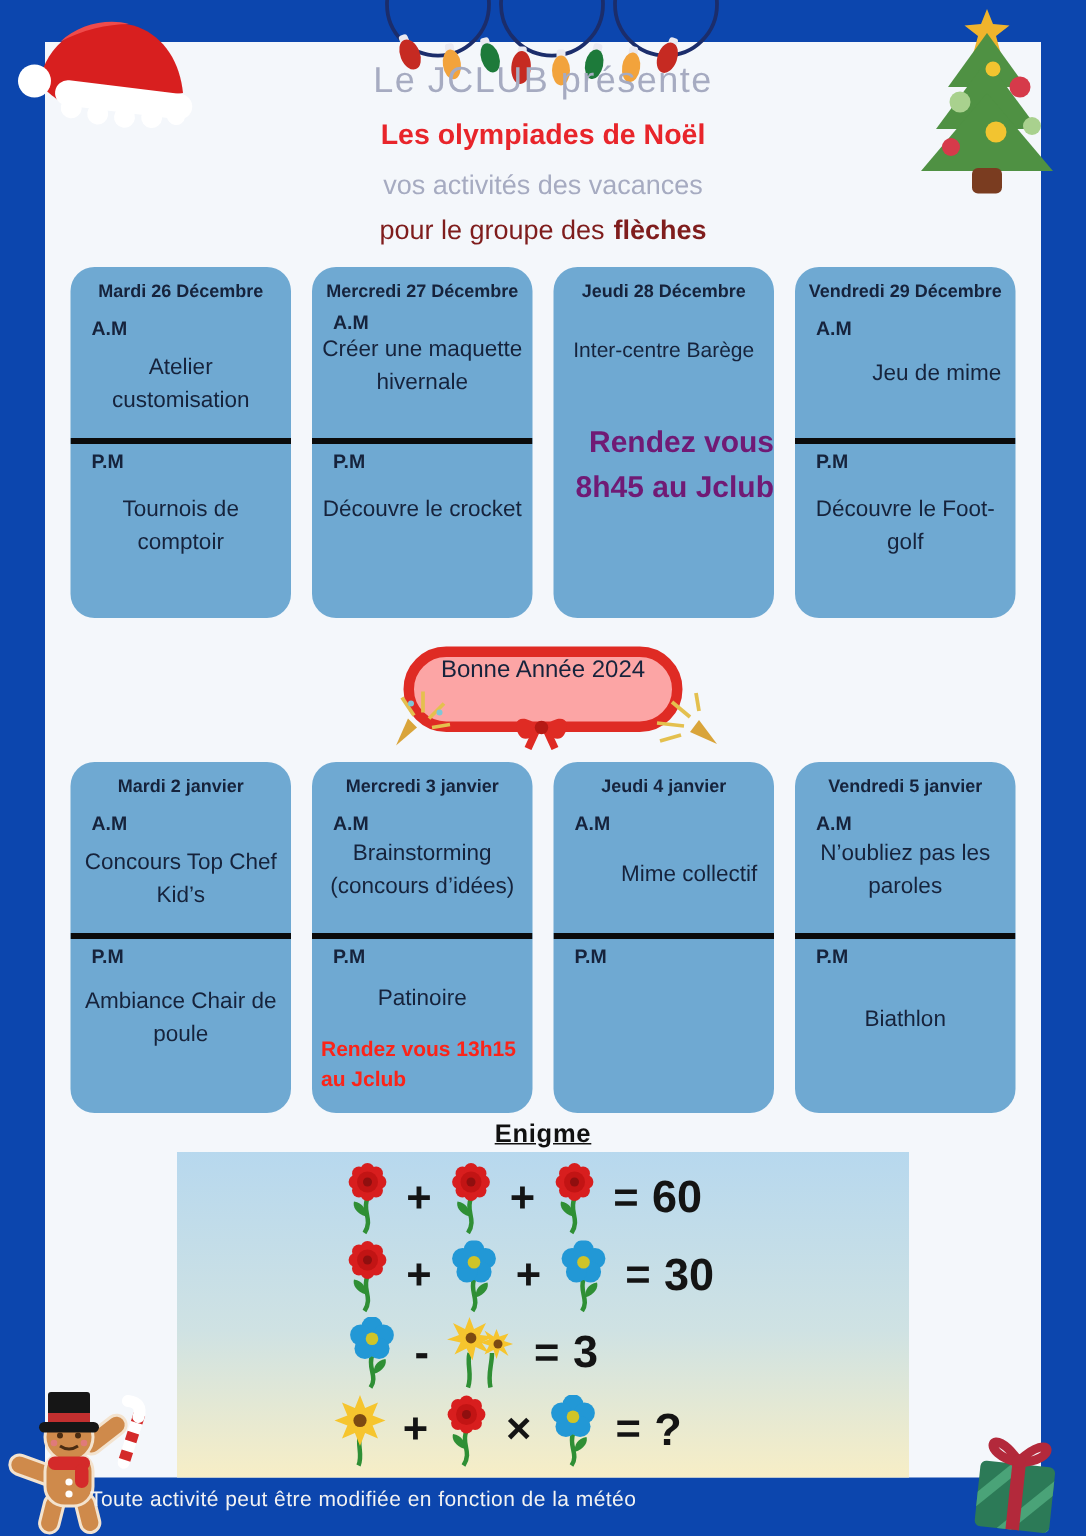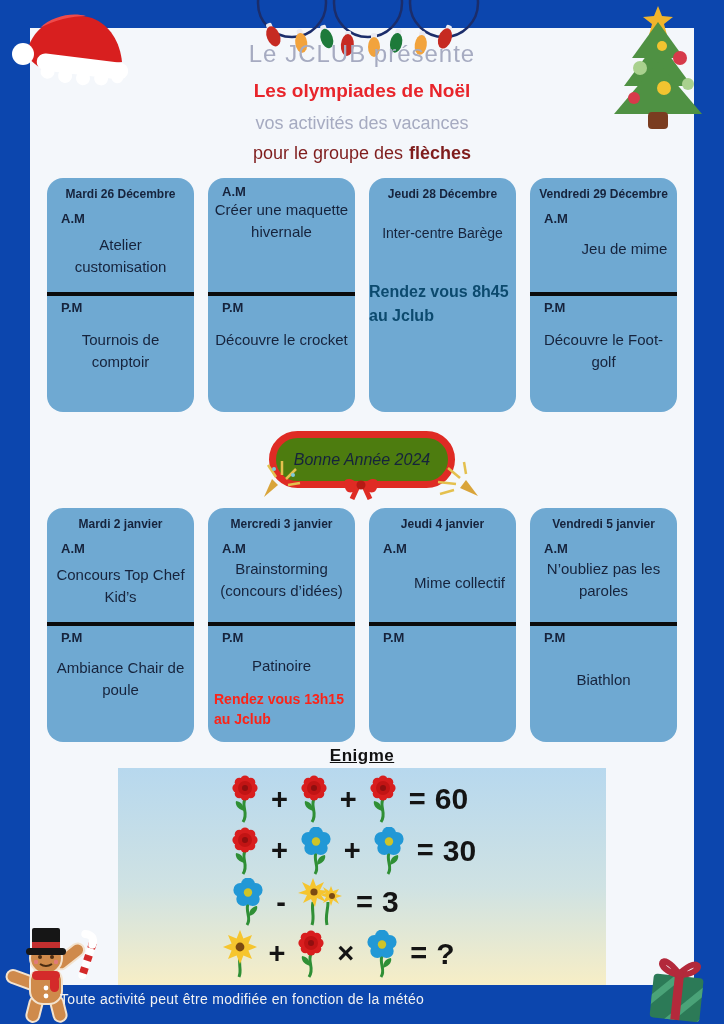--- a/index.html
+++ b/index.html
@@ -22,25 +22,25 @@
   .row-dec { top:178px; }
   .row-jan { top:508px; }
   .card { width:147px; height:234px; background:#6fa9d2; border-radius:16px; color:#16233c; overflow:hidden; position:relative; }
   .card-date { text-align:center; font-size:12px; font-weight:600; padding-top:9px; }
   .ampm { font-size:13px; font-weight:600; padding-left:14px; margin-top:10px; }
   .act { text-align:center; font-size:15px; line-height:1.45; margin-top:8px; padding:0 6px; }
   .divider { position:absolute; left:0; top:114px; width:100%; height:4px; background:#0b0b0b; }
   .card-bottom { position:absolute; left:0; top:118px; width:100%; }
   .note { text-align:left; font-size:14px; font-weight:bold; color:#fb2419; line-height:1.45; margin-top:12px; padding:0 6px; }
   .card-main { text-align:center; font-size:14px; line-height:1.5; margin-top:22px; padding:0 4px; }
-  .card-note-big { text-align:left; font-size:16px; font-weight:bold; color:#0c4a6e; line-height:1.5; margin-top:36px; }
+  .card-note-big { text-align:right; font-size:20px; font-weight:bold; color:#701a75; line-height:1.5; margin-top:36px; }
 
   
-  .banner { position:absolute; left:269px; top:431px; width:186px; height:57px; background:#4d7c0f;
-            border:7px solid #df2b24; border-radius:32px; display:flex; align-items:center; justify-content:center;font-style:italic; }
+  .banner { position:absolute; left:269px; top:431px; width:186px; height:57px; background:#fca5a5;
+            border:7px solid #df2b24; border-radius:32px; display:flex; align-items:flex-start; justify-content:center; }
   .banner span { font-size:16px; color:#16233c; }
   .banner-bow { position:absolute; left:338px; top:472px; }
   .spark-left { position:absolute; left:258px; top:455px; }
   .spark-right { position:absolute; left:430px; top:460px; }
 
   
   .enigma-title { position:absolute; left:0; top:746px; width:724px; text-align:center;
                   font-size:17px; font-weight:bold; color:#111; text-decoration:underline; letter-spacing:.5px; }
   .enigma-box { position:absolute; left:118px; top:768px; width:488px; height:217px;
                 background:linear-gradient(180deg,#b7d8ee 0%, #cfe2e3 55%, #f7eec6 100%);
@@ -201,20 +201,21 @@
     <div class="card-date">Mardi 26 Décembre</div>
     <div class="ampm">A.M</div>
     <div class="act">Atelier customisation</div>
     <div class="divider"></div>
     <div class="card-bottom">
       <div class="ampm" style="margin-top:4px;">P.M</div>
       <div class="act" style="margin-top:14px;">Tournois de comptoir</div>
     </div>
   </div>
   <div class="card">
+    <div class="card-date">Mercredi 27 Décembre</div>
     <div class="ampm" style="margin-top:6px;">A.M</div>
     <div class="act" style="margin-top:0;">Créer une maquette hivernale</div>
     <div class="divider"></div>
     <div class="card-bottom">
       <div class="ampm" style="margin-top:4px;">P.M</div>
       <div class="act" style="margin-top:14px;">Découvre le crocket</div>
     </div>
   </div>
   <div class="card">
     <div class="card-date">Jeudi 28 Décembre</div>

